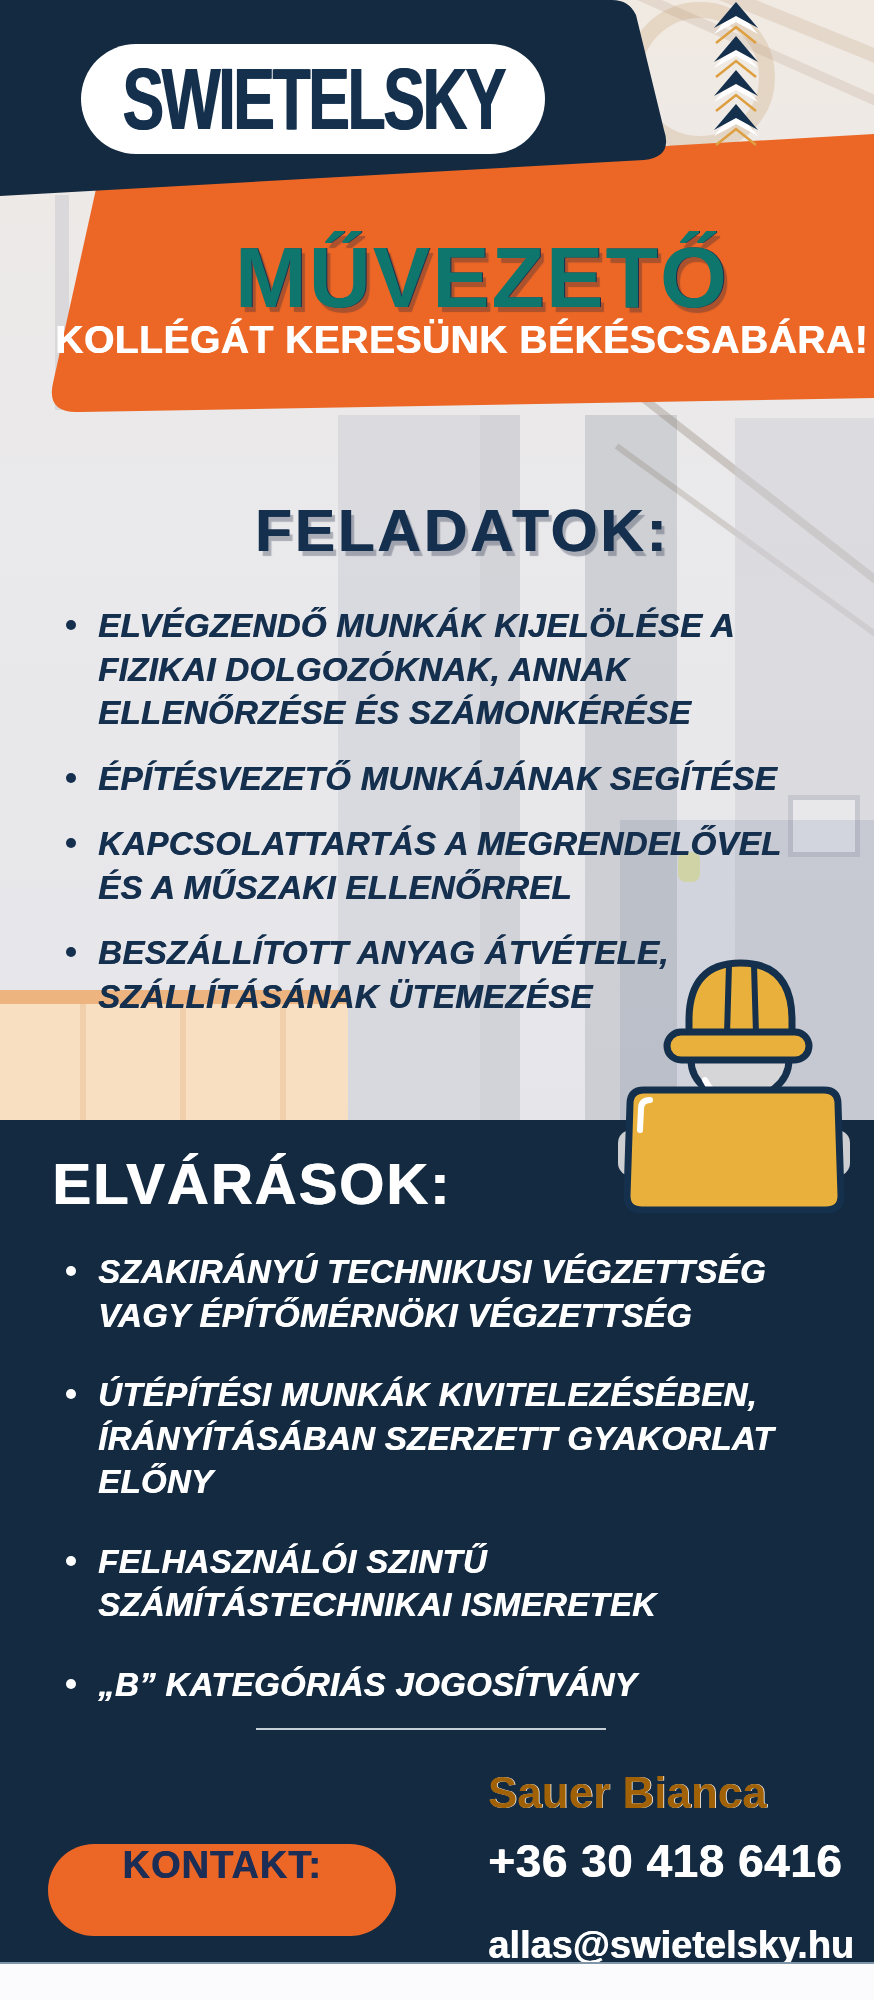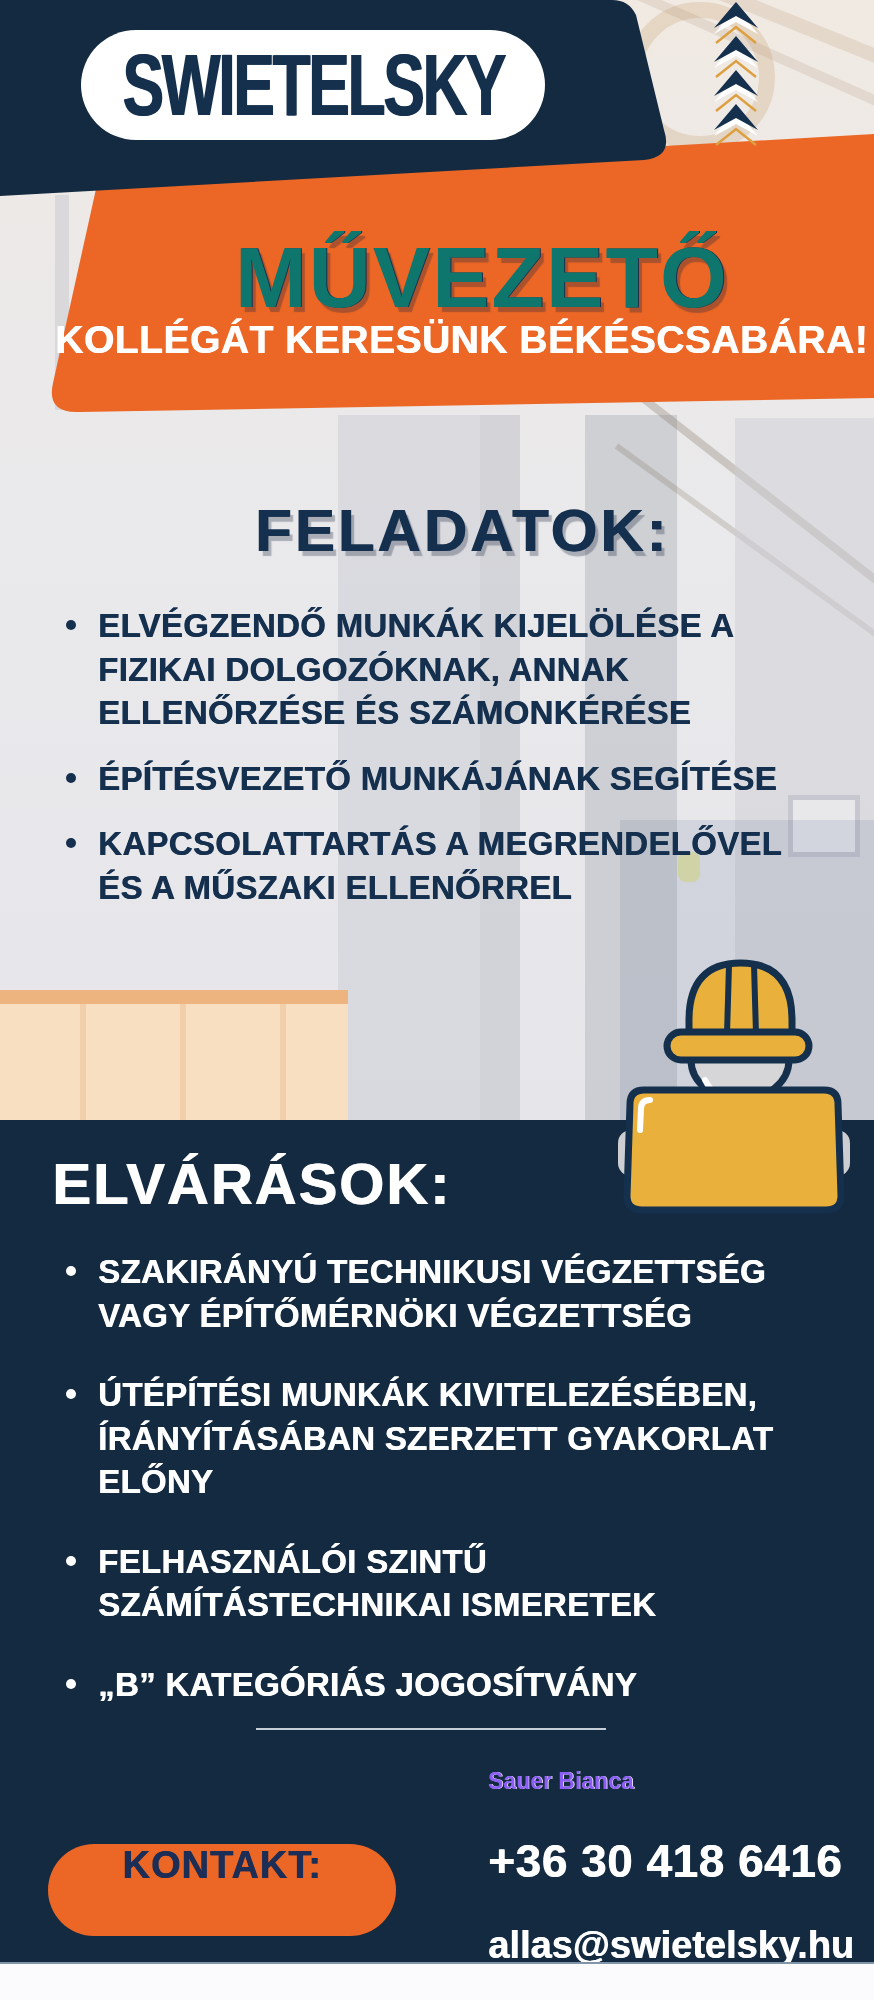--- a/index.html
+++ b/index.html
@@ -27,37 +27,37 @@
   .ph-blue{left:620px;top:820px;width:254px;height:302px;background:rgba(90,110,140,.15);}
   .ph-vest{left:678px;top:852px;width:22px;height:30px;border-radius:8px;background:rgba(205,210,110,.5);}
   .ph-container{left:0;top:990px;width:348px;height:132px;background:#f8dfc2;}
   .ph-container-top{left:0;top:0;width:100%;height:14px;background:rgba(233,165,105,.75);position:absolute;}
   .ph-rib{position:absolute;top:14px;width:6px;height:118px;background:rgba(220,160,100,.25);}
 
   
   .navy-header-svg{left:0;top:0;}
   .orange-banner-svg{left:0;top:0;}
 
-  .logo-pill{left:81px;top:30px;width:464px;height:110px;background:#ffffff;border-radius:55px;
+  .logo-pill{left:81px;top:44px;width:464px;height:110px;background:#ffffff;border-radius:55px;
     display:flex;align-items:center;justify-content:center;}
   .logo-text{font-size:84px;font-weight:700;color:#14304d;letter-spacing:-3px;white-space:nowrap;
     display:inline-block;transform:scale(.74,1.04);text-shadow:1.5px 0 0 #14304d;}
 
   .title{left:0;top:228px;width:874px;padding-left:90px;box-sizing:border-box;text-align:center;
     font-size:86px;font-weight:700;letter-spacing:2px;color:#0f766e;white-space:nowrap;
     text-shadow:1px 0 0 #1b2e4e,4px 5px 1px rgba(50,40,60,.35);}
   .subtitle{left:0;top:318px;width:720px;padding-left:55px;box-sizing:border-box;text-align:center;
     font-size:39px;font-weight:700;letter-spacing:.5px;color:#ffffff;white-space:nowrap;
     text-shadow:.8px 0 0 #ffffff;}
 
   
   .tasks-heading{left:12px;top:496px;width:874px;padding-left:26px;box-sizing:border-box;text-align:center;
     font-size:60px;font-weight:700;letter-spacing:3px;color:#15304e;
     text-shadow:1px 0 0 #15304e,4px 5px 1px rgba(25,35,60,.30);}
-  ul.bullet-list{left:64px;margin:0;padding:0;list-style:none;width:744px;}
+  ul.bullet-list{left:64px;margin:0;padding:0;list-style:none;width:744px;font-style:italic;}
   ul.bullet-list li{position:relative;padding-left:34px;box-sizing:border-box;width:740px;
     font-size:33px;font-weight:700;line-height:1.32;letter-spacing:.3px;margin-bottom:22px;
     text-shadow:.6px 0 0 currentColor;}
   ul.bullet-list li::before{content:'';position:absolute;left:2px;top:16px;width:10px;height:10px;border-radius:50%;
     background:currentColor;}
   ul.tasks-list{top:604px;color:#15304e;}
   ul.reqs-list{top:1250px;color:#ffffff;}
   ul.reqs-list li{margin-bottom:36px;}
 
   
@@ -65,21 +65,21 @@
   .reqs-heading{left:52px;top:1150px;font-size:58px;font-weight:700;letter-spacing:2px;color:#ffffff;
     text-shadow:1px 0 0 #ffffff;}
   .worker-svg{left:610px;top:948px;}
 
   .divider{left:256px;top:1728px;width:350px;height:2px;background:rgba(230,236,242,.85);}
 
   
   .kontakt-pill{left:48px;top:1810px;width:348px;height:92px;border-radius:46px;background:#ec6725;
     display:flex;align-items:flex-start;justify-content:center;margin-top:34px;}
   .kontakt-label{font-size:38px;font-weight:700;letter-spacing:1px;color:#1c2d56;text-shadow:.7px 0 0 #1c2d56;}
-  .contact-name{left:488px;top:1768px;font-size:23px;font-weight:700;color:#8b5cf6;text-shadow:.7px 0 0 #fff;}
+  .contact-name{left:488px;top:1768px;font-size:44px;font-weight:700;color:#a16207;text-shadow:.7px 0 0 #fff;}
   .contact-phone{left:488px;top:1834px;font-size:46px;font-weight:700;color:#ffffff;letter-spacing:.5px;text-shadow:.7px 0 0 #fff;}
   .contact-email{left:488px;top:1899px;font-size:38px;font-weight:700;color:#ffffff;text-shadow:.7px 0 0 #fff;margin-top:25px;}
 
   .footer-strip{left:0;top:1962px;width:874px;height:38px;background:#fbfbfd;border-top:2px solid #8195a8;box-sizing:border-box;}
 </style>
 </head>
 <body>
 
 <div class="poster">
 
@@ -141,20 +141,21 @@
   </div>
 
   <div class="abs title">MŰVEZETŐ</div>
   <div class="abs subtitle">KOLLÉGÁT KERESÜNK BÉKÉSCSABÁRA!</div>
 
   <div class="abs tasks-heading">FELADATOK:</div>
   <ul class="abs bullet-list tasks-list">
     <li>ELVÉGZENDŐ MUNKÁK KIJELÖLÉSE A FIZIKAI DOLGOZÓKNAK, ANNAK ELLENŐRZÉSE ÉS SZÁMONKÉRÉSE</li>
     <li>ÉPÍTÉSVEZETŐ MUNKÁJÁNAK SEGÍTÉSE</li>
     <li>KAPCSOLATTARTÁS A MEGRENDELŐVEL ÉS A MŰSZAKI ELLENŐRREL</li>
+    <li>BESZÁLLÍTOTT ANYAG ÁTVÉTELE, SZÁLLÍTÁSÁNAK ÜTEMEZÉSE</li>
   </ul>
 
   <div class="abs navy-section"></div>
 
   <svg class="abs worker-svg" width="248" height="275" viewBox="0 0 248 275">
     <ellipse cx="130" cy="112" rx="49" ry="40" fill="#d6d6d8" stroke="#14304d" stroke-width="7"></ellipse>
     <path d="M95 132 Q101 145 114 150" fill="none" stroke="#ffffff" stroke-width="6" stroke-linecap="round"></path>
     <path d="M79 88 L79 72 Q79 15 130.5 15 Q182 15 182 72 L182 88 Z" fill="#e9b13c" stroke="#14304d" stroke-width="7" stroke-linejoin="round"></path>
     <path d="M119 17 L117 86 M144 17 L146 86" fill="none" stroke="#14304d" stroke-width="6"></path>
     <rect x="57" y="84" width="142" height="28" rx="14" fill="#e9b13c" stroke="#14304d" stroke-width="7"></rect>

